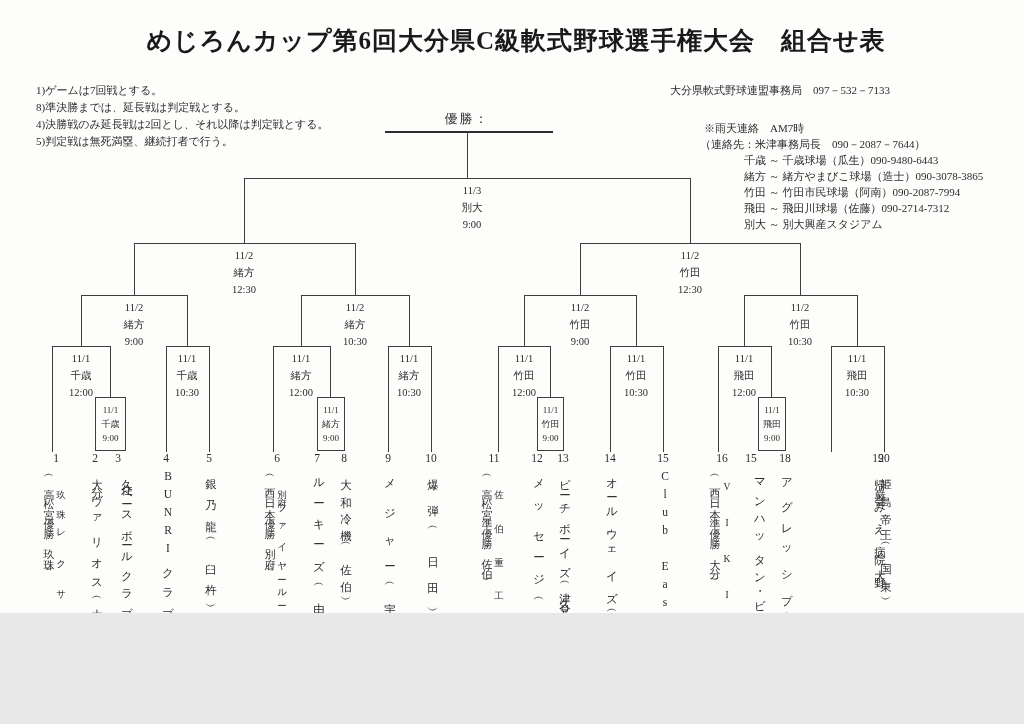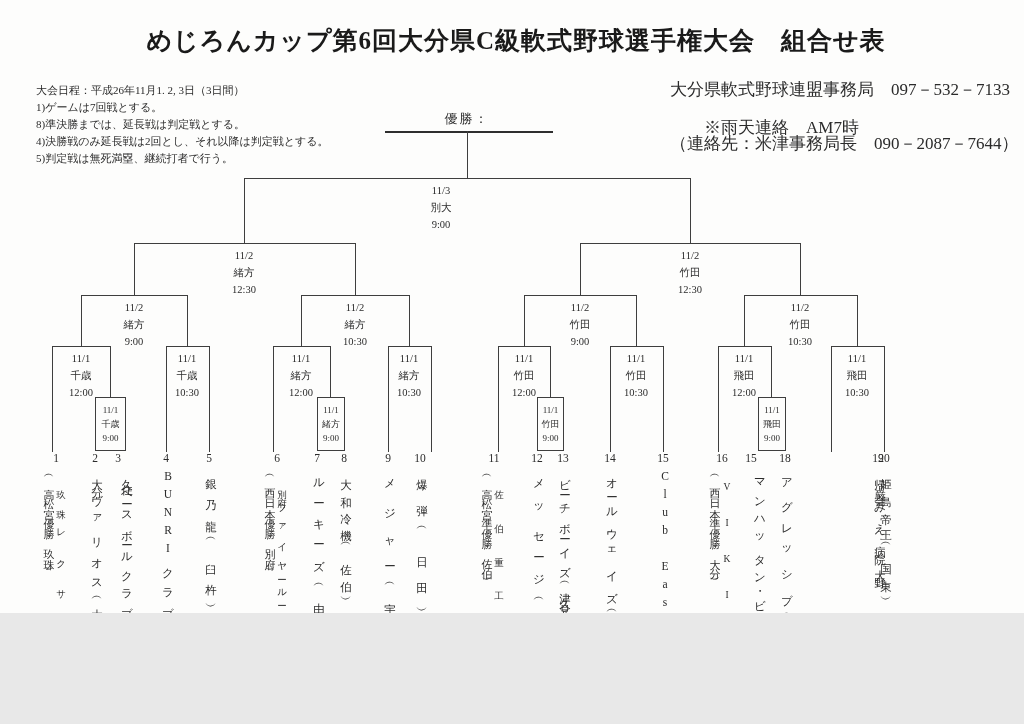--- a/index.html
+++ b/index.html
@@ -1,23 +1,23 @@
 <!DOCTYPE html>
 <html><head>
 <meta charset="utf-8">
 <style>
   html,body{margin:0;padding:0;background:#e8e8e8;}
   .sheet{position:relative;width:1024px;height:613px;background:#fdfdfc;margin:0 auto;
          font-family:"Liberation Serif","DejaVu Serif",serif;color:#2b2b2b;overflow:hidden;padding-left:8px;}
   .title{position:absolute;top:24px;left:0;width:100%;text-align:center;
          font-size:25px;font-weight:bold;letter-spacing:1px;color:#1a1a1a;}
   .rules{position:absolute;left:36px;top:82px;font-size:11px;line-height:17px;white-space:nowrap;}
-  .contact{position:absolute;left:670px;top:82px;font-size:17px;line-height:16px;white-space:nowrap;}
+  .contact{position:absolute;left:670px;top:82px;font-size:11px;line-height:16px;white-space:nowrap;}
   .contact .rain{margin-top:22px;margin-left:34px;}
-  .contact .rainc{}
+  .contact .rainc{margin-left:30px;}
   .contact .venues{margin-left:74px;}
   .champ{position:absolute;left:467px;top:110px;transform:translateX(-50%);font-size:13px;letter-spacing:2px;}
   .hl,.vl{position:absolute;background:#3e3e3e;}
   .hl{height:1px;}.vl{width:1px;}
   .thick{height:2px;background:#2e2e2e;}
   .mlabel{position:absolute;transform:translateX(-50%);text-align:center;
           font-size:10.5px;line-height:17px;white-space:nowrap;}
   .box{position:absolute;border:1px solid #3e3e3e;display:flex;align-items:center;justify-content:center;background:#fdfdfc;}
   .plabel{text-align:center;font-size:9px;line-height:14px;white-space:nowrap;}
   .team{position:absolute;top:452px;}
@@ -35,40 +35,46 @@
   .spn8{letter-spacing:8px;}.spn20{letter-spacing:20px;}.spn26{letter-spacing:26px;}.spn34{letter-spacing:34px;}
 </style>
 </head>
 <body>
 
 <div class="sheet">
 
   <div class="title">めじろんカップ第6回大分県C級軟式野球選手権大会　組合せ表</div>
 
   <div class="rules">
-    <div>大会日程：平成26年11月1. 2, 3日（3日間）</div>
     <div>1)ゲームは7回戦とする。</div>
     <div>8)準決勝までは、延長戦は判定戦とする。</div>
     <div>4)決勝戦のみ延長戦は2回とし、それ以降は判定戦とする。</div>
     <div>5)判定戦は無死満塁、継続打者で行う。</div>
   </div>
 
   <div class="contact">
     <div>大分県軟式野球連盟事務局　097－532－7133</div>
     <div class="rain">※雨天連絡　AM7時</div>
     <div class="rainc">（連絡先：米津事務局長　090－2087－7644）</div>
+    <div class="venues">
+      <div>千歳 ～ 千歳球場（瓜生）090-9480-6443</div>
+      <div>緒方 ～ 緒方やまびこ球場（造士）090-3078-3865</div>
+      <div>竹田 ～ 竹田市民球場（阿南）090-2087-7994</div>
+      <div>飛田 ～ 飛田川球場（佐藤）090-2714-7312</div>
+      <div>別大 ～ 別大興産スタジアム</div>
+    </div>
   </div>
 
   <div class="champ">優勝：</div>
 
   <div class="hl thick" style="left:385px;top:131px;width:168px"></div>
   <div class="vl" style="left:467px;top:131px;height:47px"></div>
 
   <div class="hl" style="left:244px;top:178px;width:446px"></div>
-  <div class="mlabel" style="left:441px;top:182px">
+  <div class="mlabel" style="left:472px;top:182px">
     <div>11/3</div>
     <div>別大</div>
     <div>9:00</div>
   </div>
 
   <div class="vl" style="left:244px;top:178px;height:65px"></div>
   <div class="vl" style="left:690px;top:178px;height:65px"></div>
   <div class="hl" style="left:134px;top:243px;width:221px"></div>
   <div class="hl" style="left:580px;top:243px;width:220px"></div>
   <div class="mlabel" style="left:244px;top:247px">
@@ -251,21 +257,21 @@
     <div class="tname sp14">ルーキーズ（由布）</div>
   </div>
   <div class="team" style="left:336px;width:16px">
     <div class="tnum">8</div>
     <div class="tname sp17">大和冷機（佐伯）</div>
   </div>
   <div class="team" style="left:380px;width:16px">
     <div class="tnum">9</div>
     <div class="tname sp17">メジャー（宇佐）</div>
   </div>
-  <div class="team" style="left:412px;width:16px">
+  <div class="team" style="left:423px;width:16px">
     <div class="tnum">10</div>
     <div class="tname sp26">爆弾（日田）</div>
   </div>
   <div class="team" style="left:480px;width:28px">
     <div class="tnum">11</div>
     <div class="cols">
       <span class="tnote">（高松宮準優勝・佐伯）</span>
       <span class="tsmall spn34">佐伯重工業</span>
     </div>
   </div>

